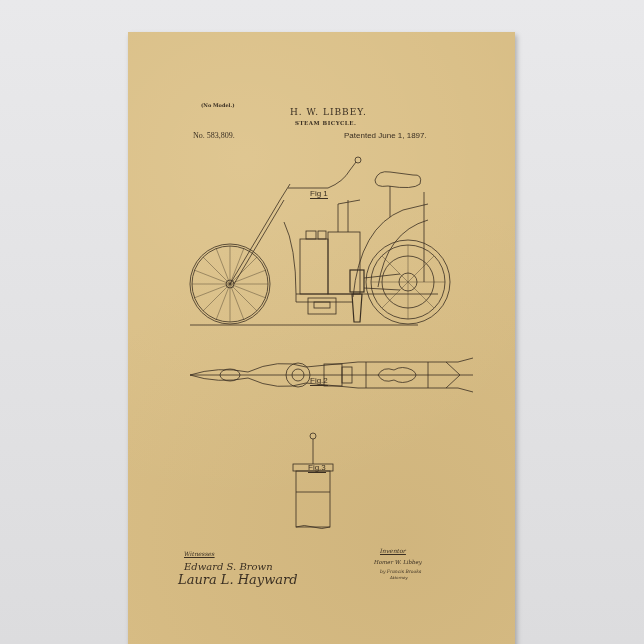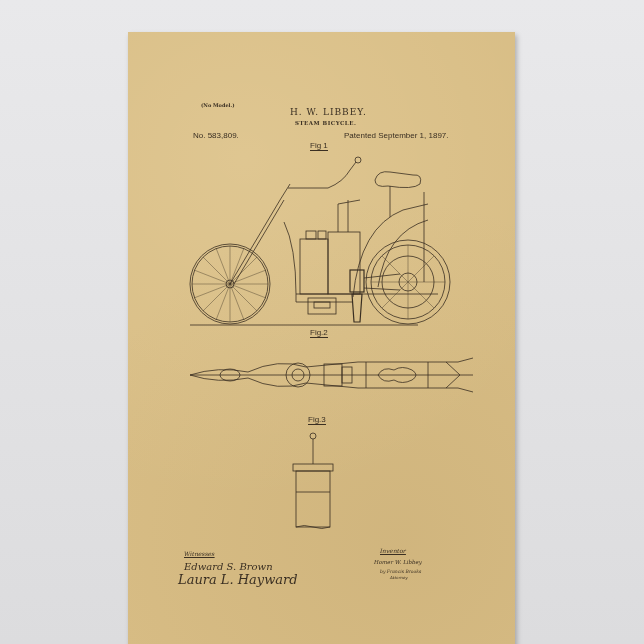--- a/index.html
+++ b/index.html
@@ -5,23 +5,23 @@
     html,body{margin:0;padding:0;}
     body{width:644px;height:644px;background:linear-gradient(180deg,#e9e9eb 0%,#dcdcde 100%);position:relative;overflow:hidden;font-family:"DejaVu Serif",serif;}
     .poster{position:absolute;left:128px;top:32px;width:387px;height:630px;background:#d8bd85;
       background-image:radial-gradient(circle at 30% 20%,rgba(255,240,200,.18),transparent 60%),radial-gradient(circle at 70% 80%,rgba(120,90,40,.08),transparent 60%);
       box-shadow:2px 3px 5px rgba(0,0,0,.25);}
     .ink{color:#3a2f22;}
     .t{position:absolute;white-space:nowrap;}
     .nomodel{left:73px;top:70px;font-size:5px;font-weight:bold;}
     .inventor{left:162px;top:75px;font-size:9px;letter-spacing:1px;}
     .subject{left:167px;top:88px;font-size:5.5px;font-weight:bold;letter-spacing:.5px;}
-    .patno{left:65px;top:99px;font-size:8px;font-family:Liberation Sans, sans-serif;}
+    .patno{left:65px;top:99px;font-size:8px;font-family:Liberation Serif, serif;}
     .patdate{left:216px;top:99px;font-size:8px;font-family:"Liberation Sans",sans-serif;}
-    .fig{position:absolute;font-family:"Liberation Sans",sans-serif;font-size:8px;}
+    .fig{position:absolute;font-family:"Liberation Sans",sans-serif;font-size:8px;margin-top:48px;}
     .fig1{left:182px;top:109px;}
     .fig2{left:182px;top:296px;}
     .fig3{left:180px;top:383px;text-align:center;}
     .fig u{text-decoration:none;border-bottom:1px solid #3a2f22;}
     svg{position:absolute;left:0;top:0;}
     .sig{position:absolute;font-family:"DejaVu Serif",serif;font-style:italic;font-size:6px;}
     .w-h{left:56px;top:518px;text-decoration:underline;}
     .w1{left:56px;top:529px;font-size:10px;}
     .w2{left:50px;top:540px;font-size:13px;}
     .i-h{left:252px;top:515px;text-decoration:underline;}
@@ -30,21 +30,21 @@
     .i3{left:262px;top:543px;font-size:4px;}
   </style>
 </head>
 <body>
 
 <div class="poster ink">
   <span class="t nomodel">(No Model.)</span>
   <span class="t inventor">H. W. LIBBEY.</span>
   <span class="t subject">STEAM BICYCLE.</span>
   <span class="t patno">No. 583,809.</span>
-  <span class="t patdate">Patented September 1, 1897.</span>
+  <span class="t patdate">Patented June 1, 1897.</span>
 
   <span class="fig fig1"><u>Fig 1</u></span>
   <span class="fig fig2"><u>Fig.2</u></span>
   <span class="fig fig3"><u>Fig.3</u></span>
 
   <svg width="387" height="579" viewBox="0 0 387 579" stroke="#3a2f22" fill="none" stroke-width="0.8">
 
     <g>
 
       <line x1="62" y1="293" x2="290" y2="293"></line>

